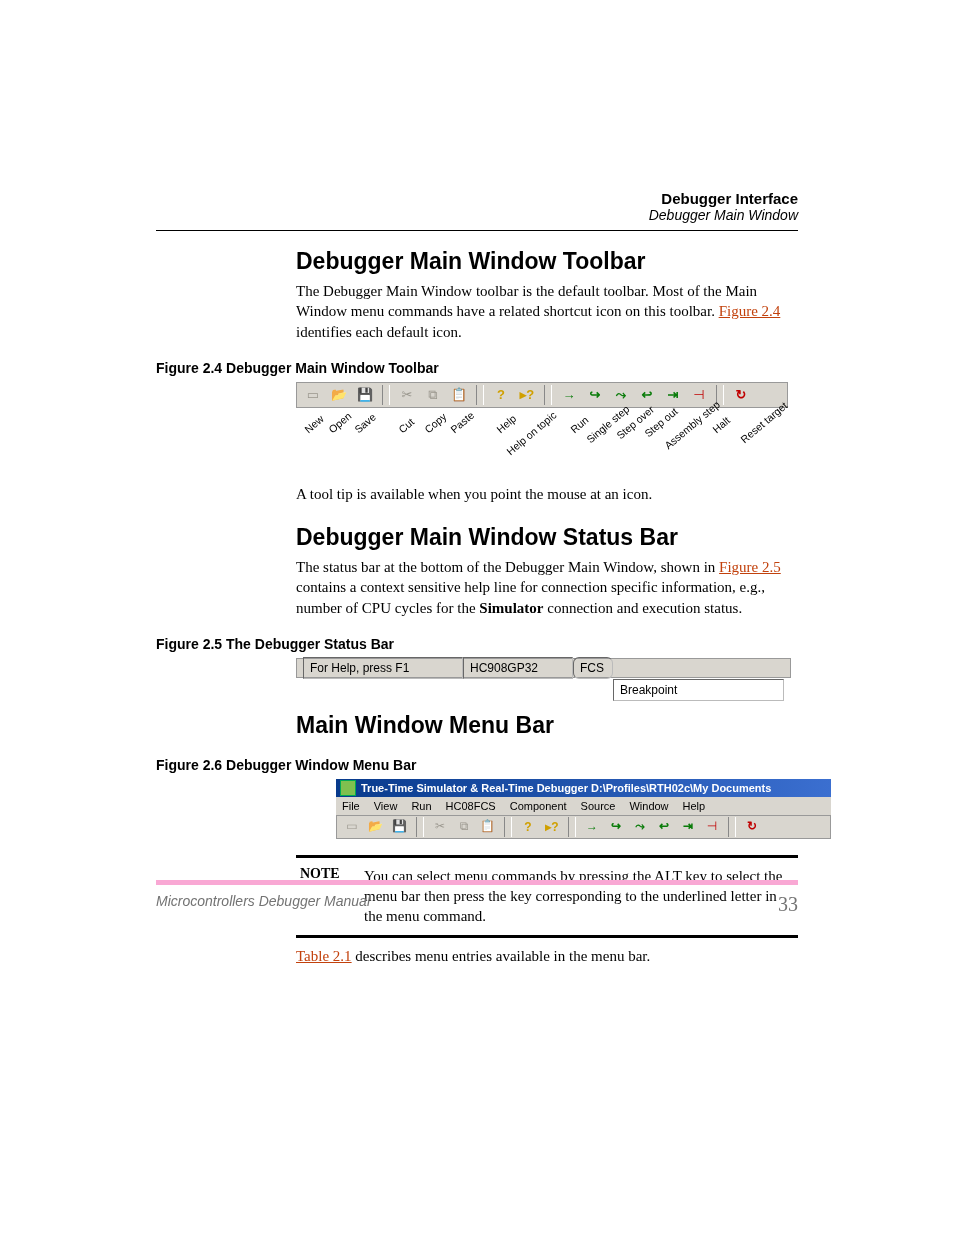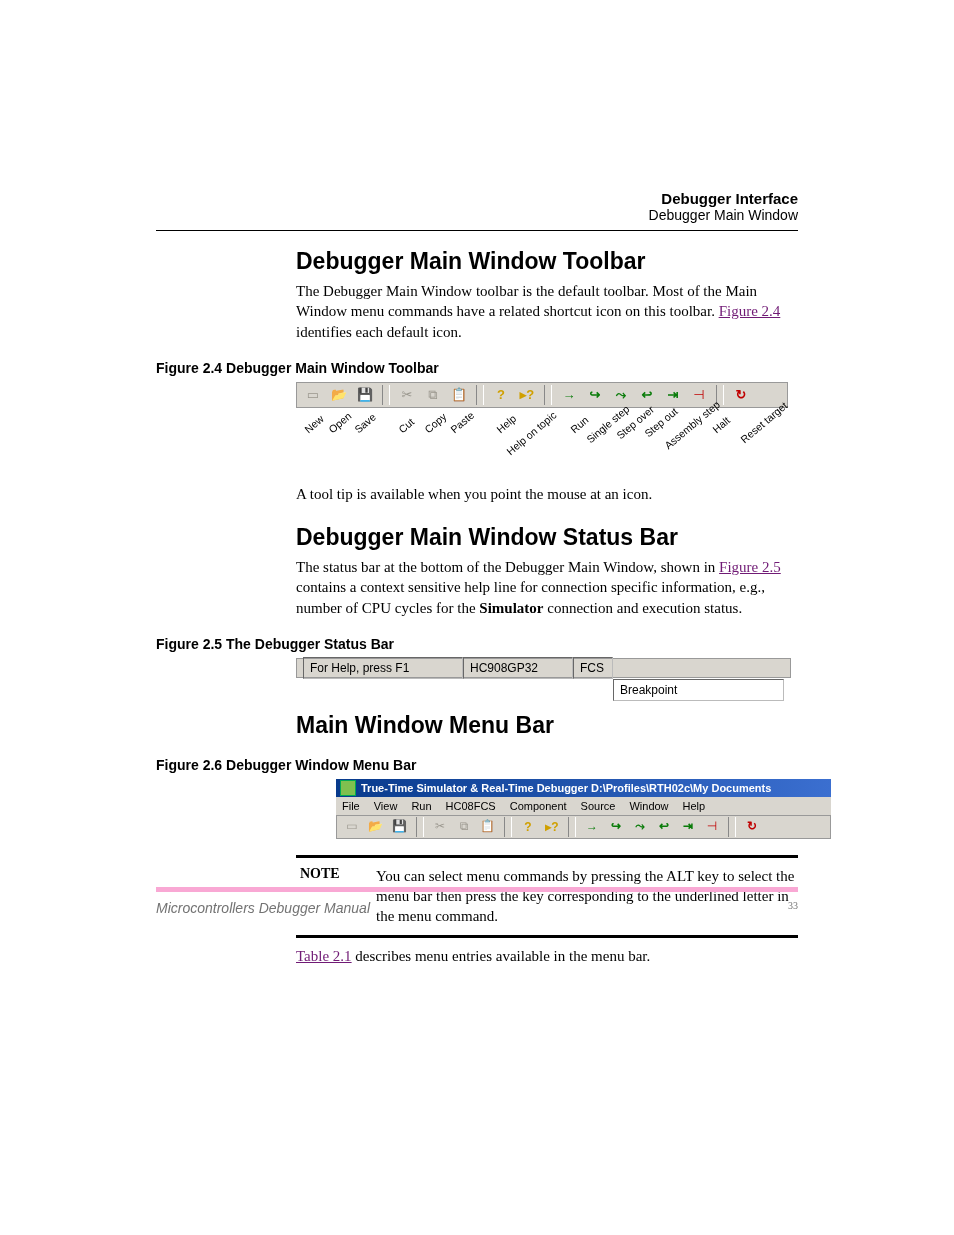--- a/index.html
+++ b/index.html
@@ -18,35 +18,35 @@
     padding: 190px 156px 0 156px;
   }
   .running-head {
     position: absolute;
     top: 190px;
     right: 156px;
     text-align: right;
     width: 400px;
   }
   .running-head .rh1 { font-weight: bold; font-family: Arial, sans-serif; font-size: 15px; }
-  .running-head .rh2 { font-family: Arial, sans-serif; font-size: 14px; text-align: right; }
+  .running-head .rh2 { font-style: italic; font-family: Arial, sans-serif; font-size: 14px; text-align: right; }
   .head-rule {
     position: absolute;
     top: 230px; left: 156px; right:156px;
     border-top: 1px solid #000;
   }
   .content { margin-top: 58px; margin-left: 140px; }
   h2.section {
     font-family: Arial, Helvetica, sans-serif;
     font-weight: bold;
     font-size: 23px;
     margin: 20px 0 6px 0;
   }
   p.body { font-size: 15px; margin: 4px 0; line-height: 1.35; }
-  a.xref { color: #701a75; text-decoration: underline; }
+  a.xref { color: #c2410c; text-decoration: underline; }
   .fig-caption {
     font-family: Arial, Helvetica, sans-serif;
     font-weight: bold;
     font-size: 14px;
     margin: 18px 0 6px -140px;
   }
   .fig-area { margin: 4px 0 10px 0; }
 
   
   .tb24 {
@@ -81,21 +81,21 @@
     width: 495px; height: 20px;
     background:#d9d6cf; border:1px solid #999;
     display:flex; align-items:center;
     font-family: "MS Sans Serif", Arial; font-size:12px;
     padding: 0 6px; box-sizing:border-box;
     gap: 0;
   }
   .sb-cell { border:1px inset #bbb; padding:10px 6px; height:16px; box-sizing:border-box; display:flex; align-items:center;}
   .sb-cell.a{ flex:0 0 160px;}
   .sb-cell.b{ flex:0 0 110px;}
-  .sb-cell.c{ flex:0 0 40px;}
+  .sb-cell.c{ flex:0 0 40px;border-radius:6px;}
   .sb-cell.d{ flex:1 1 auto;margin-top:44px;}
 
   
   .appwin { width:495px;padding-left:40px; }
   .titlebar {
     height:18px;
     background: linear-gradient(to right, #083a8c, #3b6fd0);
     color:#fff; font-family: Tahoma, Arial; font-size:11px; font-weight:bold;
     display:flex; align-items:center; padding:0 4px; gap:5px;
   }
@@ -103,31 +103,31 @@
   .menubar {
     background:#d9d6cf; height:18px;
     font-family: Tahoma, Arial; font-size:11px; color:#000;
     display:flex; align-items:center; gap:14px; padding:0 6px;
   }
   .appwin .tb24 { width:495px; height:24px; }
   .appwin .btn { width:20px; height:18px; font-size:12px;}
 
   .note-block { margin: 16px 0 8px 0; }
   .note-rule { height:3px; background:#000; }
-  .note-row { display:flex; gap:20px; padding:8px 0 8px 4px;}
+  .note-row { display:flex; gap:8px; padding:8px 0 8px 4px;}
   .note-lbl { font-weight:bold; font-size:14px; font-family:"Times New Roman"; flex:0 0 56px;}
   .note-txt { font-size:15px; line-height:1.35; }
 
   .footer {
     position:absolute; left:156px; right:156px; bottom:166px;
     display:flex; justify-content:space-between;
     font-style: italic; font-family: Arial, sans-serif; font-size:14px; color:#737373;
     border-top:5px solid #f9a8d4; padding-top:8px;
   }
-  .footer .pn { font-style:normal; font-family:"Times New Roman"; font-size:10px;}
+  .footer .pn { font-style:normal; font-family:"Times New Roman"; font-size:20px;}
 </style>
 </head>
 <body>
 
 <div class="page">
   <div class="running-head">
     <div class="rh1">Debugger Interface</div>
     <div class="rh2">Debugger Main Window</div>
   </div>
   <div class="head-rule"></div>

